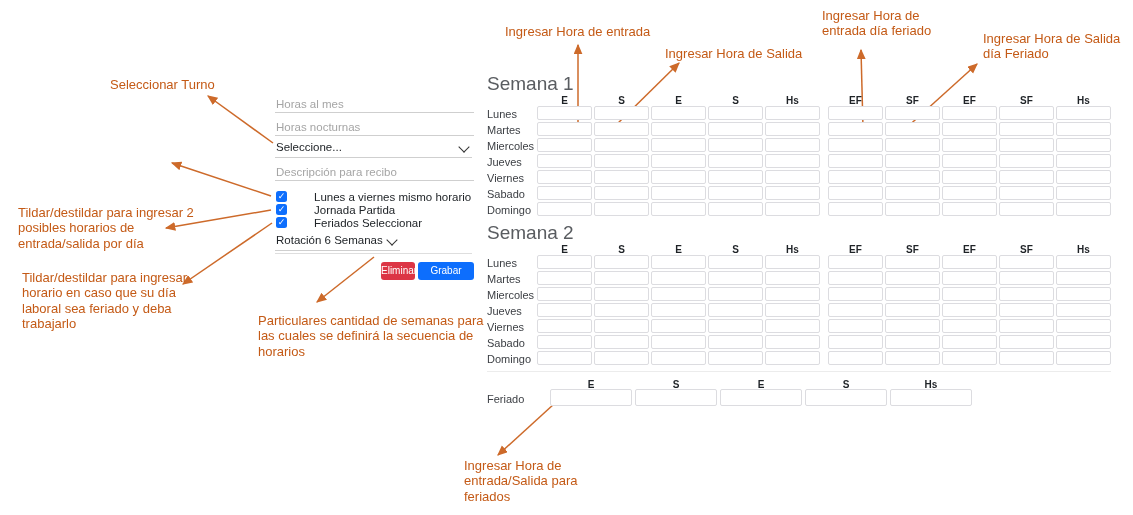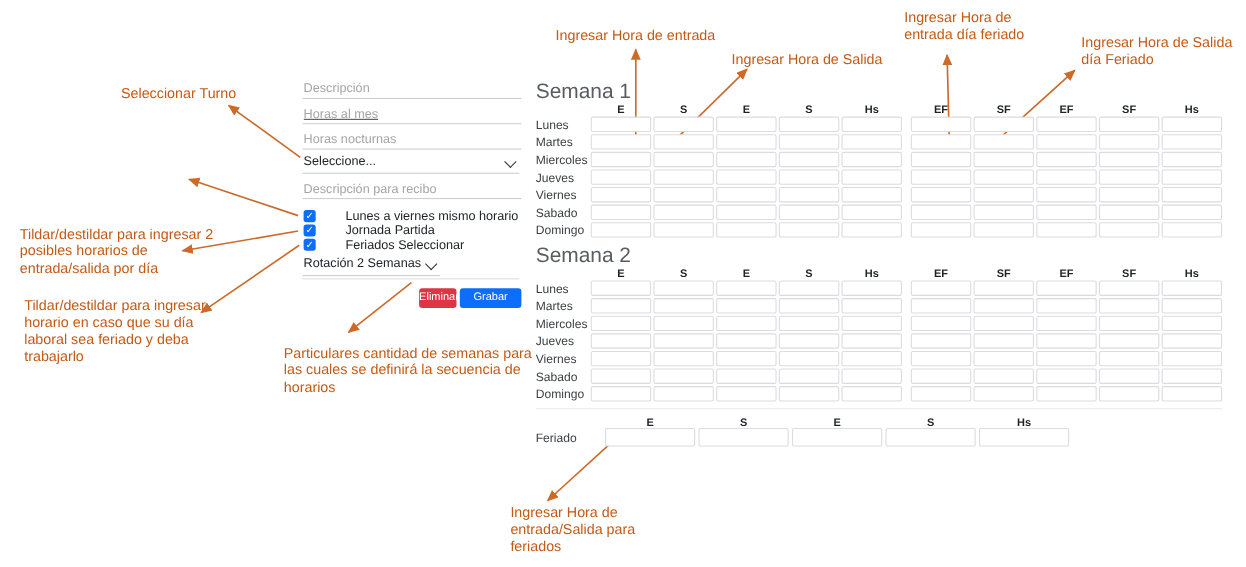--- a/index.html
+++ b/index.html
@@ -88,22 +88,21 @@
   <div class="ann" style="left:505px;top:24px;">Ingresar Hora de entrada</div>
   <div class="ann" style="left:665px;top:46px;">Ingresar Hora de Salida</div>
   <div class="ann" style="left:822px;top:8px;">Ingresar Hora de
 entrada día feriado</div>
   <div class="ann" style="left:983px;top:31px;">Ingresar Hora de Salida
 día Feriado</div>
   <div class="ann" style="left:464px;top:458px;">Ingresar Hora de
 entrada/Salida para
 feriados</div>
 
-  <input class="uline" style="top: 72px;" placeholder="Descripción">
-  <input class="uline" style="top: 95px; text-decoration: underline;" placeholder="Horas al mes">
+  <input class="uline" style="top: 95px;" placeholder="Horas al mes">
   <input class="uline" style="top: 118px;" placeholder="Horas nocturnas">
 
   <div class="sel" style="top:140px;width:197px;">
     <span class="val">Seleccione...</span>
     <span class="chev"></span>
   </div>
 
   <input class="uline" style="top: 163px;" placeholder="Descripción para recibo">
 
   <div class="cbrow" style="top:191px;">
@@ -113,21 +112,21 @@
   <div class="cbrow" style="top:204px;">
     <span class="cbbox">✓</span>
     <span class="cblbl">Jornada Partida</span>
   </div>
   <div class="cbrow" style="top:217px;">
     <span class="cbbox">✓</span>
     <span class="cblbl">Feriados Seleccionar</span>
   </div>
 
   <div class="sel" style="top:233px;width:125px;">
-    <span class="val">Rotación 2 Semanas</span>
+    <span class="val">Rotación 6 Semanas</span>
     <span class="chev"></span>
   </div>
 
   <div class="formhr"></div>
 
   <button class="btn red">Eliminar</button>
   <button class="btn blue">Grabar Horario</button>
 
   <div id="weeks-root">
       <div class="week-title" style="top:73px;">Semana 1</div>

